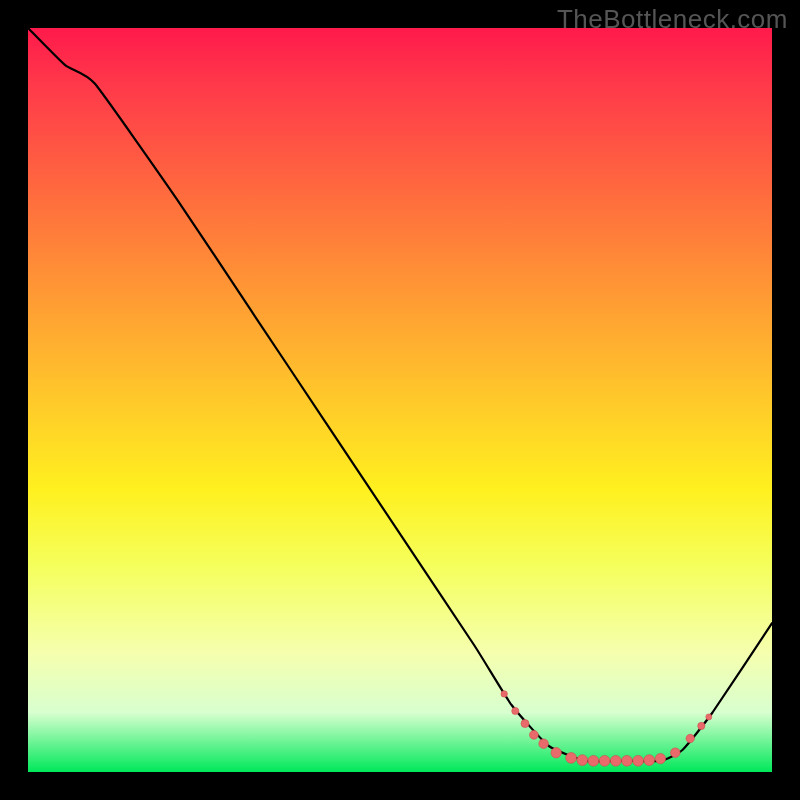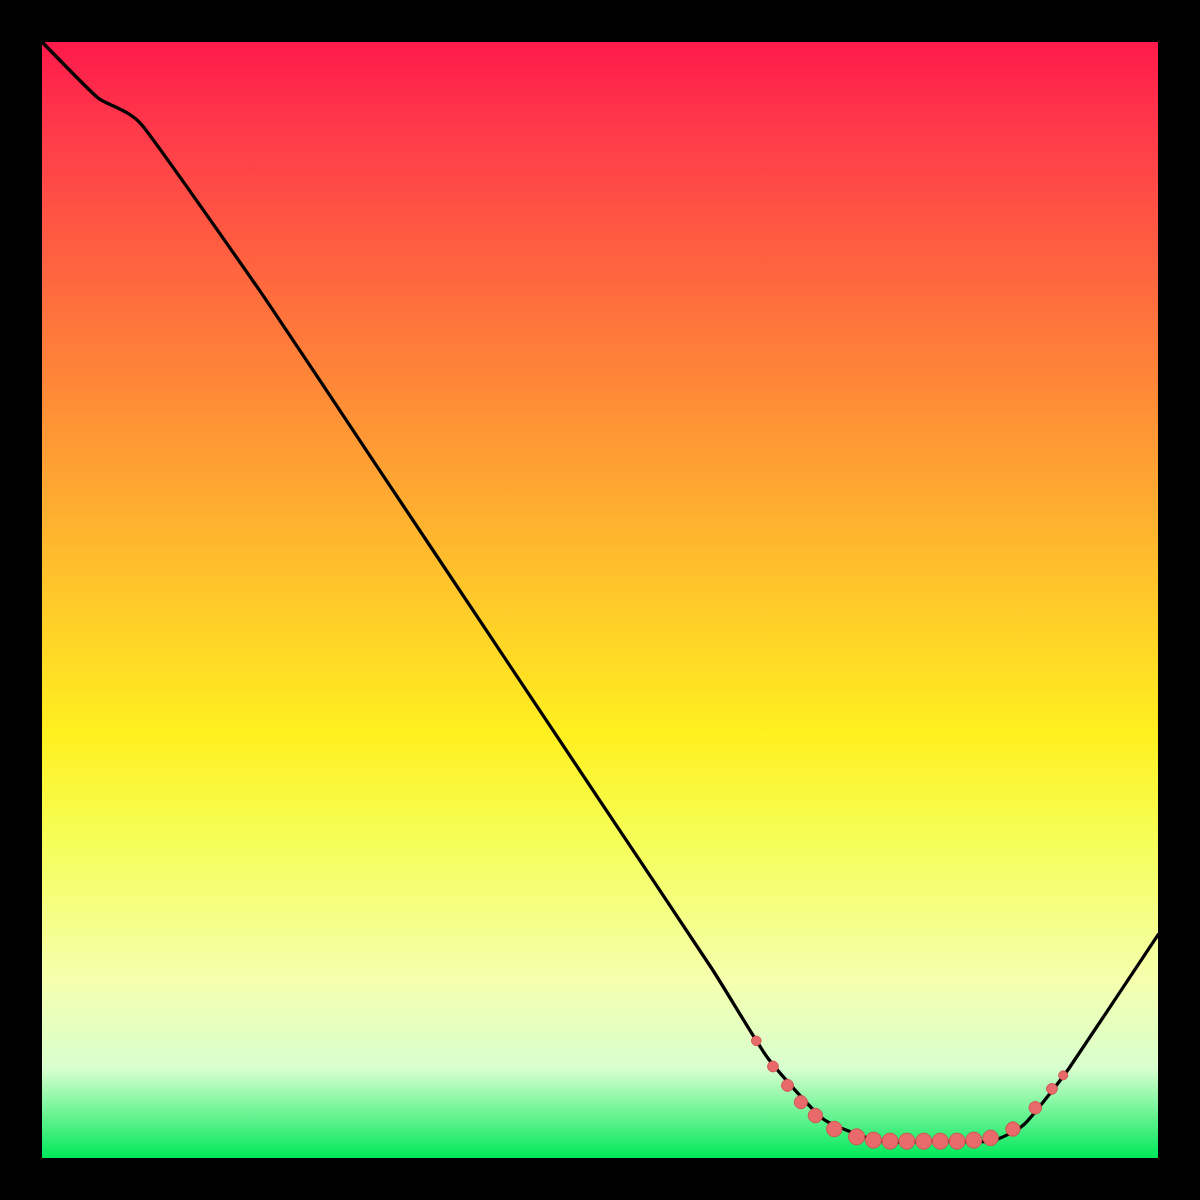--- a/index.html
+++ b/index.html
@@ -94,13 +94,14 @@
         <circle cx="610.1" cy="732.8" r="5.4" class="dot"></circle>
         <circle cx="621.2" cy="732.1" r="5.4" class="dot"></circle>
         <circle cx="632.4" cy="730.6" r="5.2" class="dot"></circle>
         <circle cx="647.3" cy="724.7" r="4.8" class="dot"></circle>
         <circle cx="662.2" cy="710.5" r="4.2" class="dot"></circle>
         <circle cx="673.3" cy="697.9" r="3.6" class="dot"></circle>
         <circle cx="680.8" cy="688.9" r="3.0" class="dot"></circle>
       </g>
   </svg>
 
+  <div class="watermark">TheBottleneck.com</div>
 </div>
 
 </body></html>

